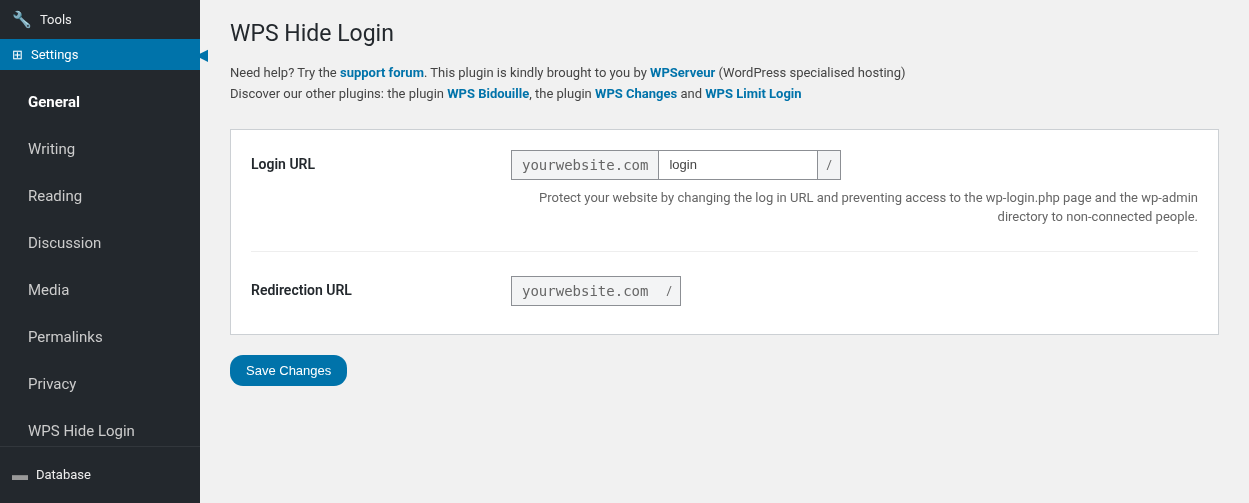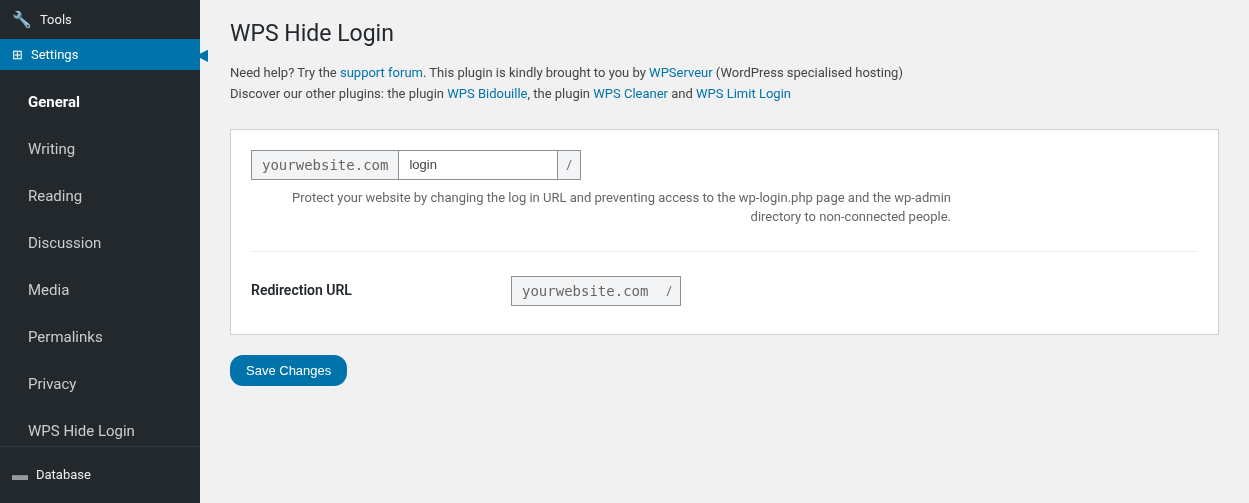--- a/index.html
+++ b/index.html
@@ -85,20 +85,21 @@
     .intro-text {
       color: #444;
       font-size: 13px;
       line-height: 1.6;
       margin-bottom: 24px;
     }
 
     .intro-text a {
       color: #0073aa;
       text-decoration: none;
+      font-weight: bold;
     }
 
     .settings-form {
       background: #fff;
       border: 1px solid #ccd0d4;
       padding: 20px;
       margin-bottom: 20px;
     }
 
     .form-row {
@@ -228,26 +229,27 @@
       <span>Collapse menu</span>
     </div>
   </div>
 </div>
 
 <div id="main">
   <h1 class="page-title">WPS Hide Login</h1>
 
   <div class="intro-text">
     <span>Need help? Try the </span><a href="#">support forum</a><span>. This plugin is kindly brought to you by </span><a href="#">WPServeur</a><span> (WordPress specialised hosting)</span><br>
-    <span>Discover our other plugins: the plugin </span><a href="#">WPS Bidouille</a><span>, the plugin </span><a href="#">WPS Cleaner</a><span> and </span><a href="#">WPS Limit Login</a>
+    <span>Discover our other plugins: the plugin </span><a href="#">WPS Bidouille</a><span>, the plugin </span><a href="#">WPS Changes</a><span> and </span><a href="#">WPS Limit Login</a>
   </div>
 
   <div class="settings-form">
 
     <div class="form-row">
+      <div class="form-label">Login URL</div>
       <div class="form-control-wrap">
         <div class="url-input-group">
           <div class="url-prefix">yourwebsite.com</div>
           <input type="text" class="url-input" value="login" style="">
           <div class="url-suffix">/</div>
         </div>
         <div class="form-description">Protect your website by changing the log in URL and preventing access to the wp-login.php page and the wp-admin directory to non-connected people.</div>
       </div>
     </div>
 

